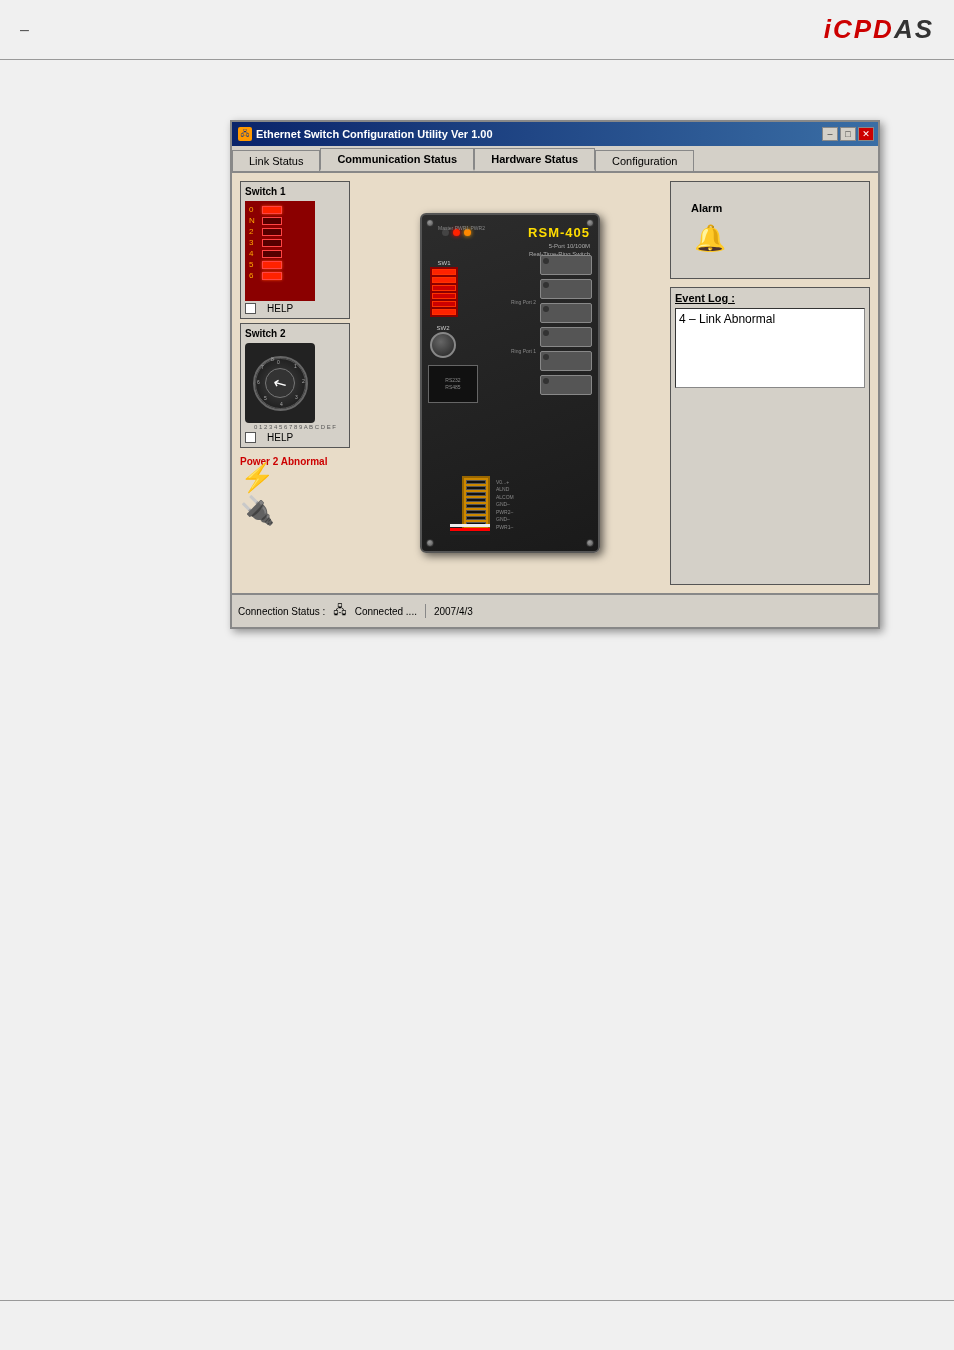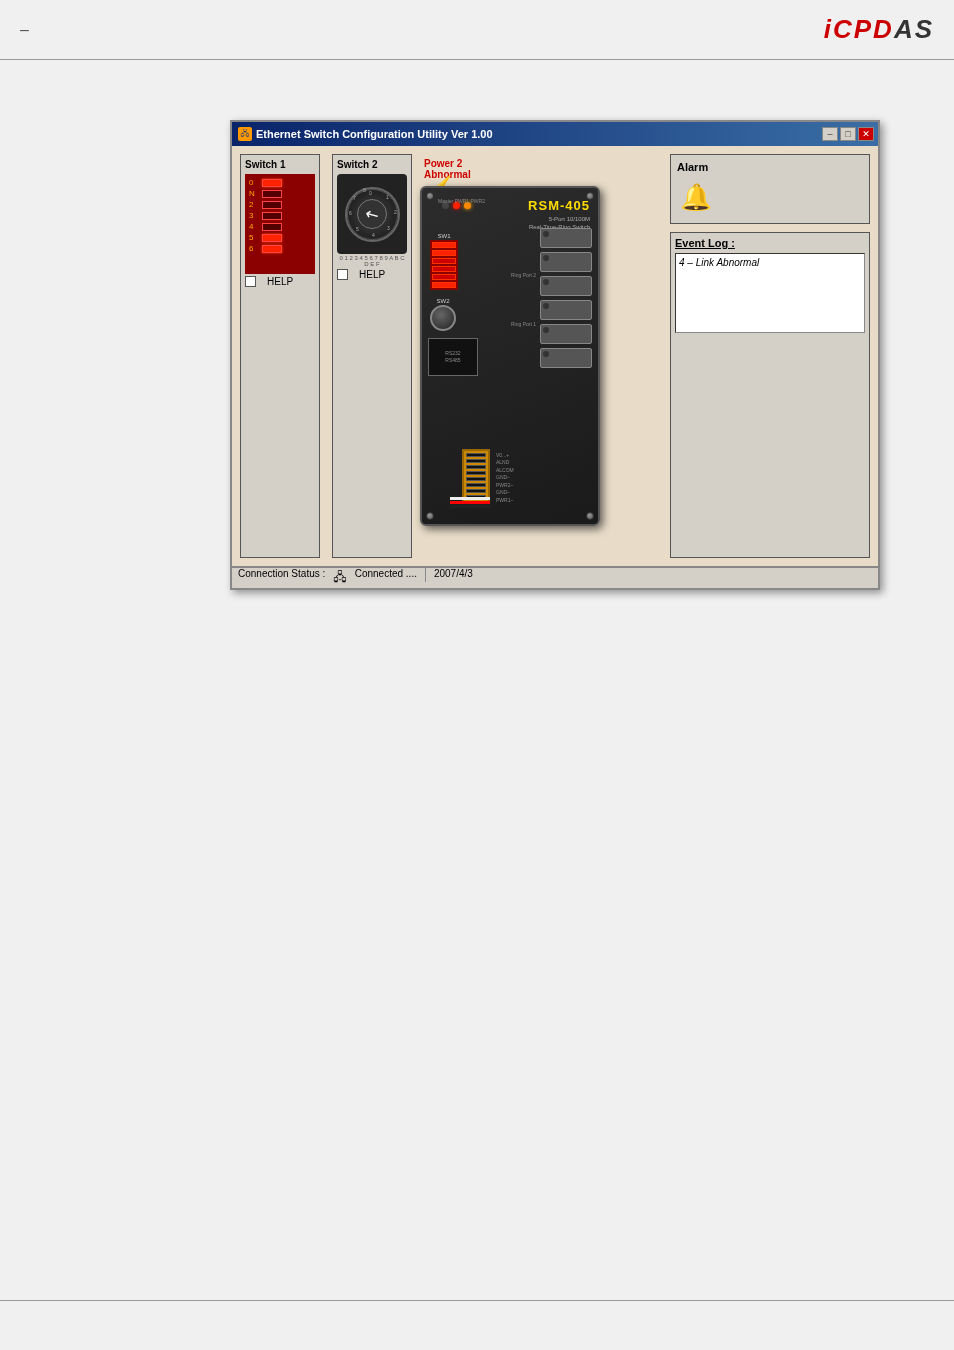--- a/index.html
+++ b/index.html
@@ -141,22 +141,22 @@
       background: #e8dcc8;
       min-height: 420px;
       padding: 8px;
       gap: 8px;
     }
 
     
     .left-panel {
       width: 110px;
       display: flex;
-      flex-direction: row;
-      gap: 12px;
+      flex-direction: column;
+      gap: 4px;
     }
 
     .switch-box {
       border: 1px solid #555;
       background: #d4d0c8;
       padding: 4px;
     }
     .switch-title {
       font-size: 10px;
       font-weight: bold;
@@ -296,21 +296,21 @@
     .right-panel {
       width: 200px;
       display: flex;
       flex-direction: column;
       gap: 8px;
     }
 
     .alarm-box {
       border: 1px solid #555;
       background: #d4d0c8;
-      padding: 6px;
+      padding: 20px;
     }
     .alarm-title {
       font-size: 11px;
       font-weight: bold;
       margin-bottom: 4px;
     }
     .alarm-icon {
       width: 40px;
       height: 40px;
       display: flex;
@@ -332,32 +332,31 @@
       text-decoration: underline;
     }
     .event-log-content {
       background: #fff;
       border: 1px inset #888;
       min-height: 80px;
       padding: 3px;
       font-size: 10px;
     }
     .event-entry {
-      font-size: 10px;
+      font-size: 12px;
       color: #000;
-      font-style: italic;
     }
 
     
     .status-bar {
       background: #d4d0c8;
       border-top: 2px solid #888;
-      height: 22px;
-      display: flex;
-      align-items: flex-start;
+      height: 34px;
+      display: flex;
+      align-items: center;
       padding: 0 6px;
       gap: 8px;
       font-size: 10px;
     }
     .status-icon {
       font-size: 12px;
     }
     .status-divider {
       width: 1px;
       height: 14px;
@@ -562,20 +561,26 @@
       </div>
       <span class="title-bar-text">Ethernet Switch Configuration Utility Ver 1.00</span>
     </div>
     <div class="title-bar-buttons">
       <div class="tb-btn">–</div>
       <div class="tb-btn">□</div>
       <div class="tb-btn" style="background:#cc0000;color:white;">✕</div>
     </div>
   </div>
 
+  <div class="tab-bar">
+    <div class="tab">Link Status</div>
+    <div class="tab active">Communication Status</div>
+    <div class="tab active" style="font-weight:bold;">Hardware Status</div>
+    <div class="tab">Configuration</div>
+  </div>
 
   <div class="main-content">
 
     <div class="left-panel">
 
       <div class="switch-box">
         <div class="switch-title">Switch 1</div>
         <div class="switch1-display">
           <div class="sw1-row">
             <span class="sw1-label">0</span>

